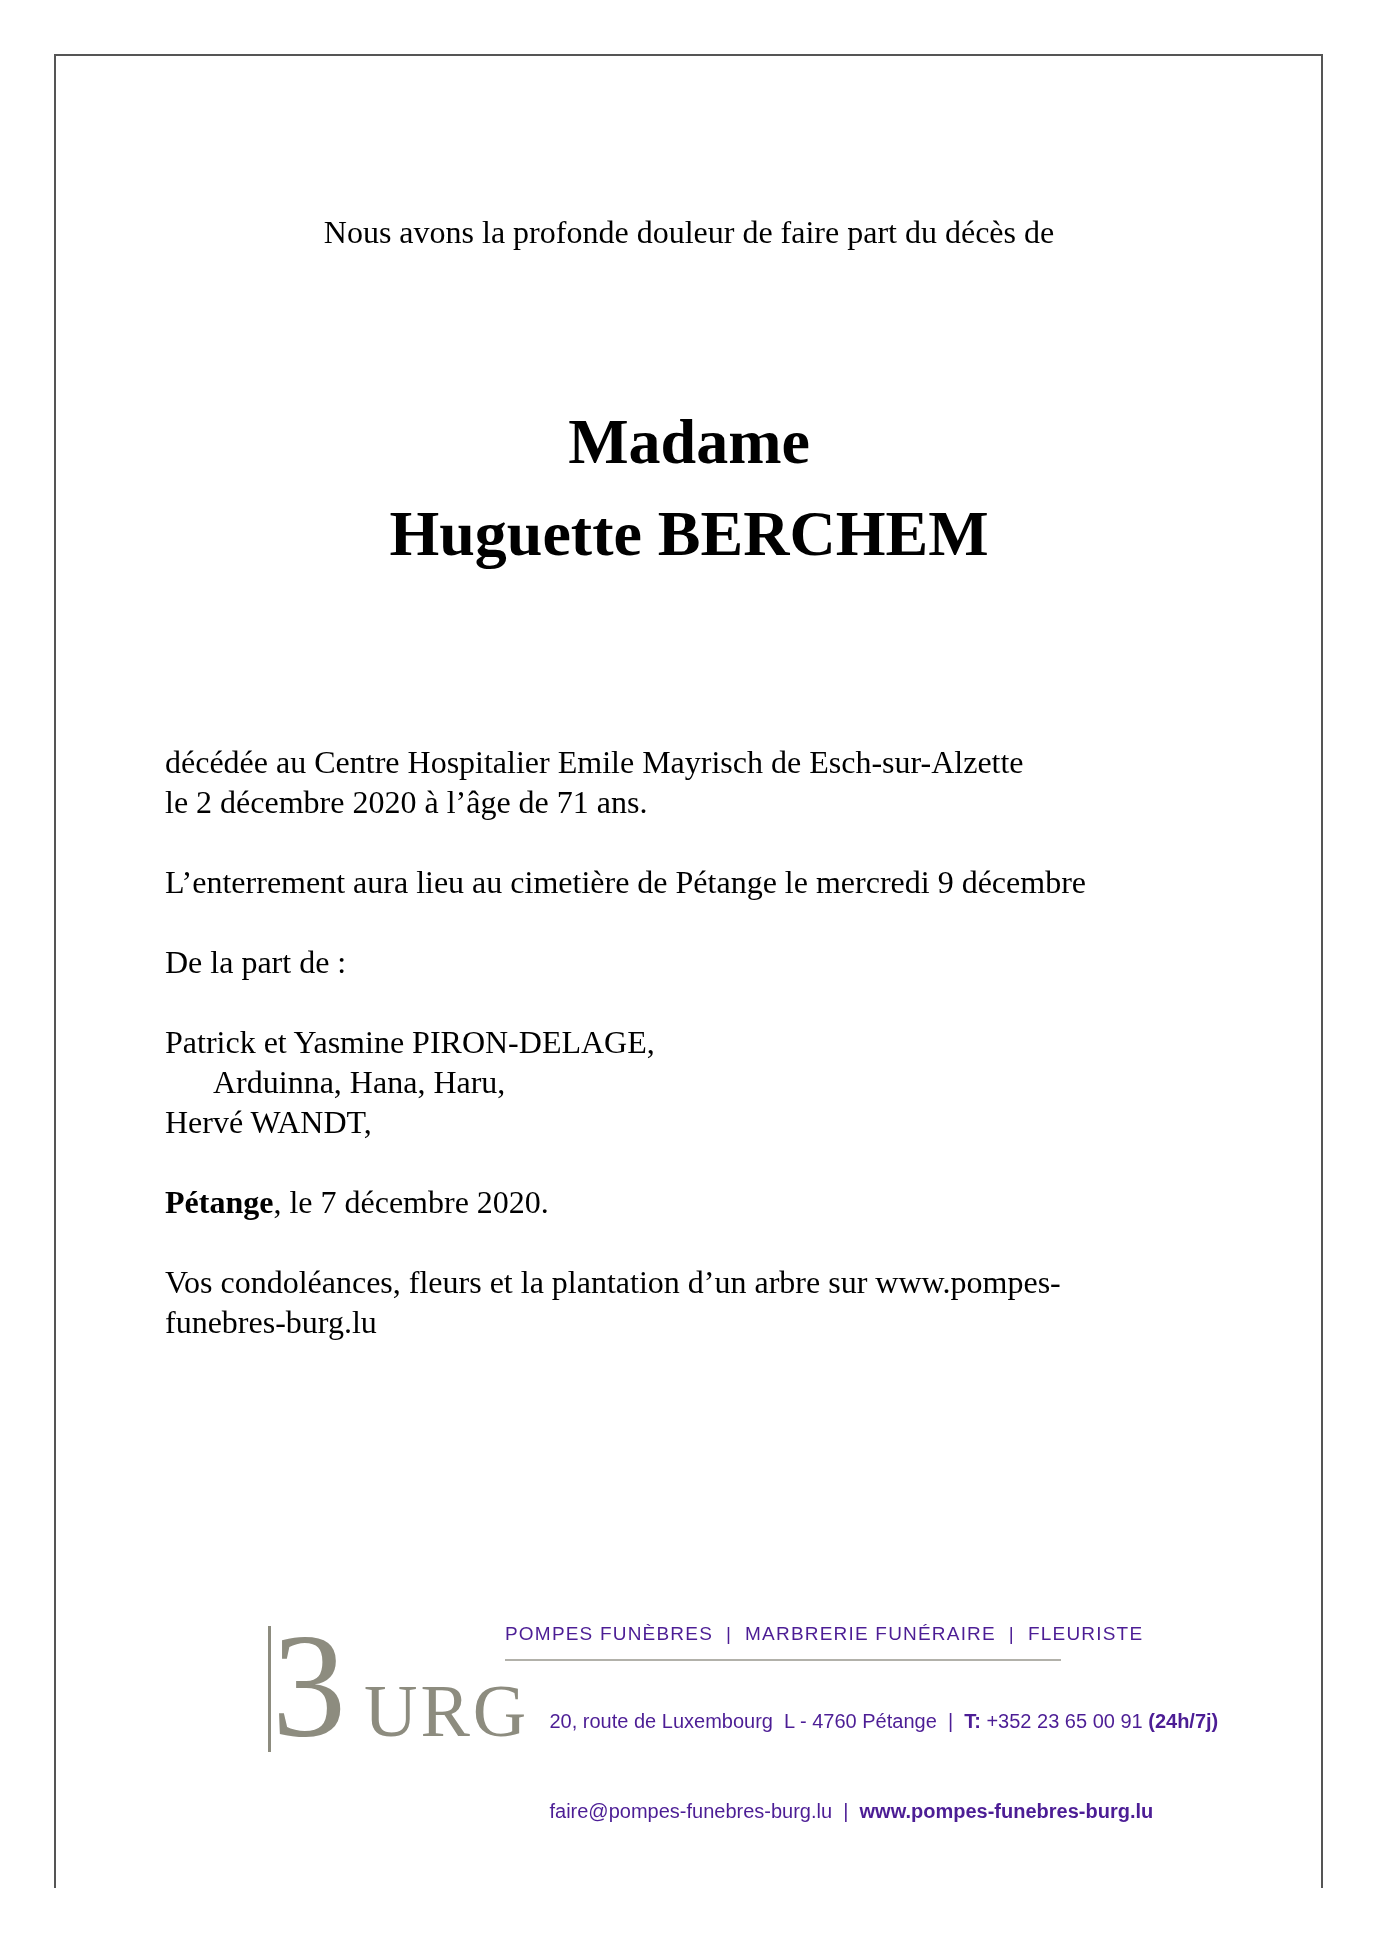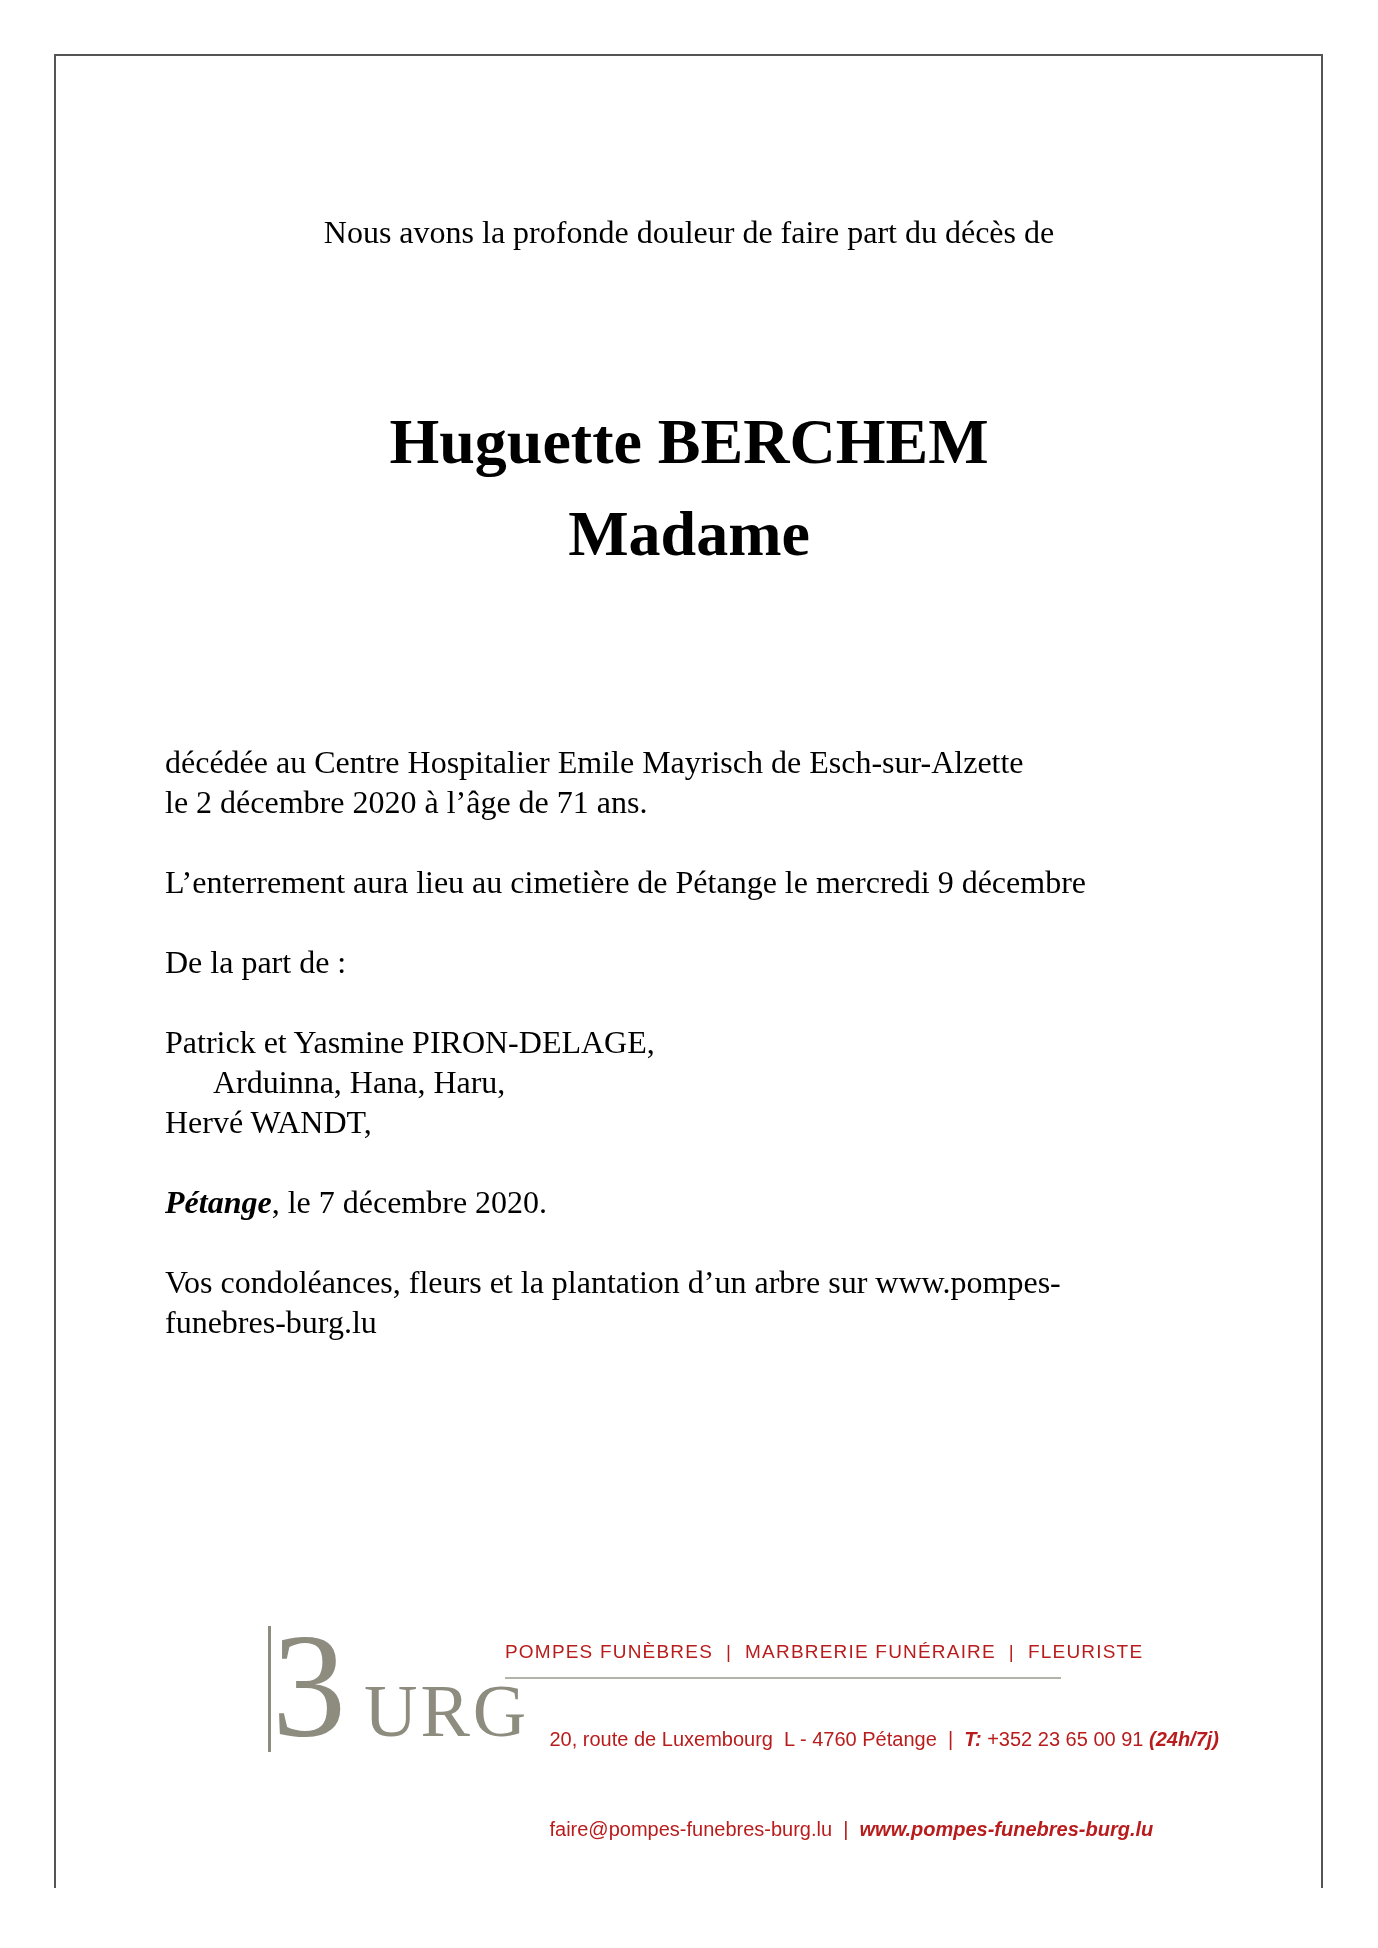--- a/index.html
+++ b/index.html
@@ -28,21 +28,21 @@
     font-weight:700;
     font-size:64px;line-height:92px;
   }
   .body-block{
     position:absolute;left:165px;top:742px;width:960px;
     font-size:32px;line-height:40px;
   }
   .body-block p{margin:0 0 40px 0;padding:0;}
   .body-block .line{white-space:pre;}
   .body-block .line.indent{padding-left:48px;text-align:center;}
-  .bold{font-weight:700;font-style:italic;}
+  .bold{font-weight:700;}
   
   .footer{
     position:absolute;left:268px;top:1620px;width:800px;height:150px;
     font-family:"Liberation Sans", sans-serif;
   }
   .logo{
     position:absolute;left:0;top:6px;height:136px;
     display:flex;align-items:baseline;
     color:#8d8c7f;
     font-family:"Liberation Serif", serif;
@@ -56,22 +56,21 @@
     margin-left:4px;
     letter-spacing:0;
   }
   .logo-letters{
     font-size:74px;line-height:74px;
     letter-spacing:3px;
     margin-left:18px;
   }
   .footer-right{
     position:absolute;left:237px;top:2px;width:556px;
-    color:#b91c1c;
-    margin-top:18px;
+    color:#4c1d95;
   }
   .services{
     font-size:19px;line-height:24px;
     letter-spacing:1.2px;
     white-space:pre;
   }
   .divider{
     height:2px;background:#b2b1aa;
     margin:13px 0 15px 0;
   }
@@ -84,22 +83,22 @@
 </head>
 <body>
 
 <div class="page">
 
   <div class="frame"></div>
 
   <div class="intro">Nous avons la profonde douleur de faire part du décès de</div>
 
   <div class="title-block">
+    <div>Madame</div>
     <div>Huguette BERCHEM</div>
-    <div>Madame</div>
   </div>
 
   <div class="body-block">
     <p>
       <span class="line">décédée au Centre Hospitalier Emile Mayrisch de Esch-sur-Alzette</span><br>
       <span class="line">le 2 décembre 2020 à l’âge de 71 ans.</span>
     </p>
     <p>
       <span class="line">L’enterrement aura lieu au cimetière de Pétange le mercredi 9 décembre</span><br>
     </p>

